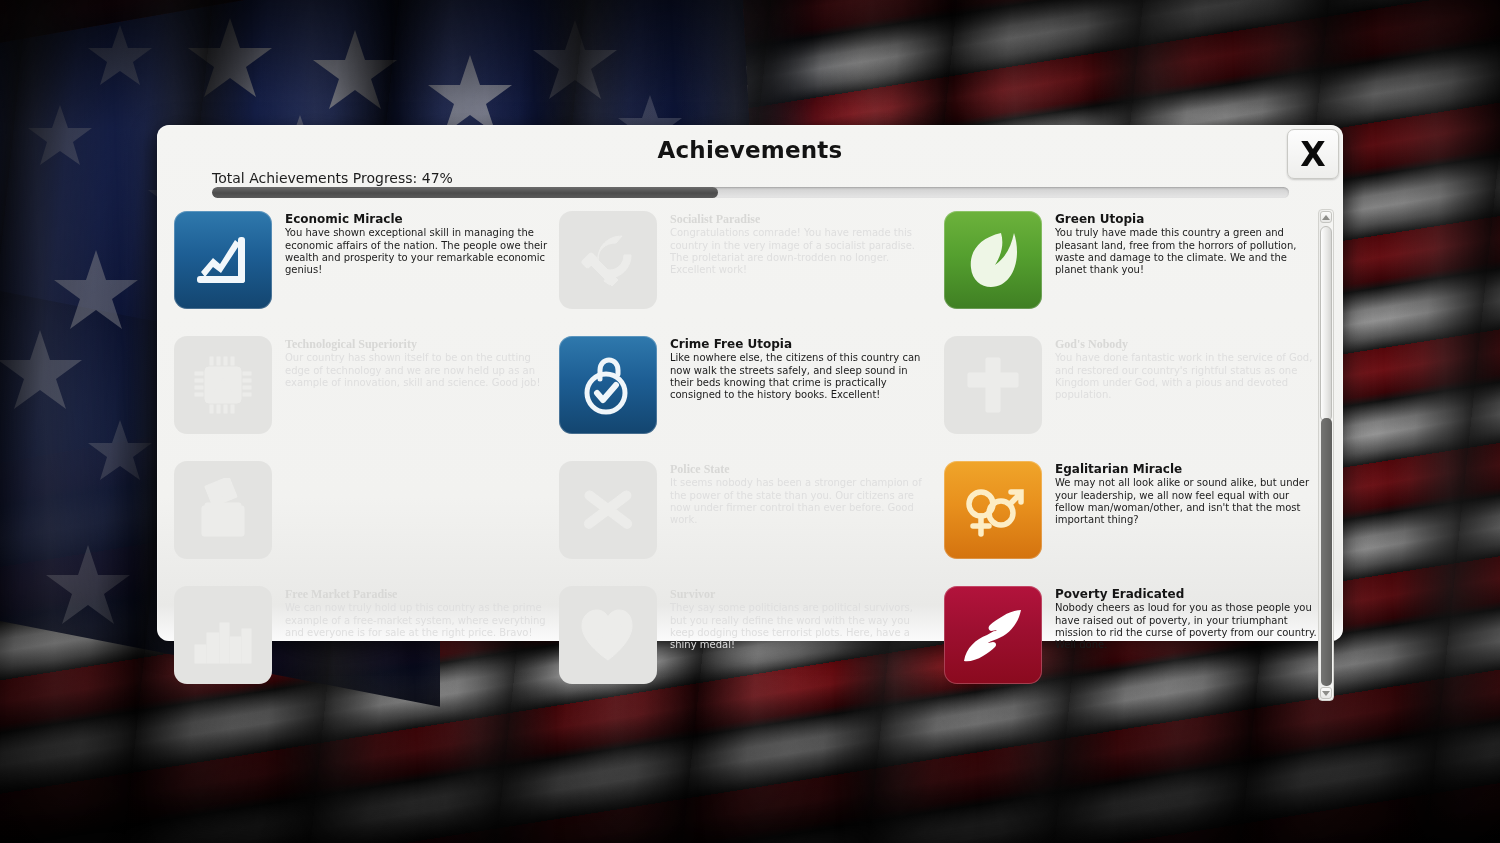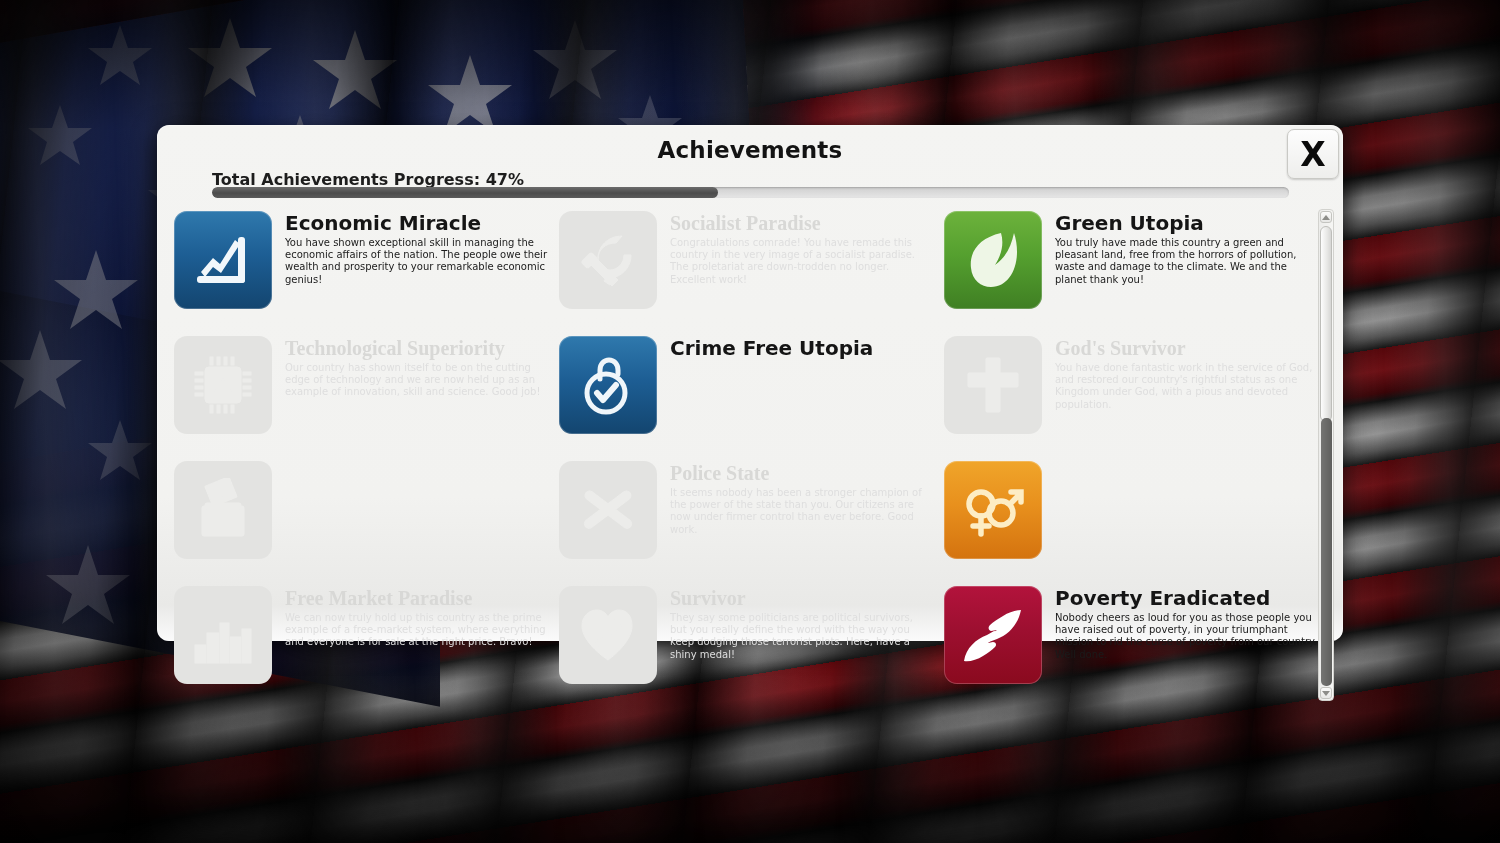--- a/index.html
+++ b/index.html
@@ -102,21 +102,21 @@
     border-radius: 7px;
     display: flex; align-items: center; justify-content: center;
     font-size: 33px; font-weight: bold; color: #0b0b0b;
     line-height: 1;
     cursor: pointer;
     box-shadow: 0 1px 2px rgba(0,0,0,.18);
   }
 
   #progress-label {
     position: absolute; left: 55px; top: 45px;
-    font-size: 16px; color: #1d1d1d; font-weight: 700;
+    font-size: 14px; color: #1d1d1d; font-weight: 400;
   }
   #progress-track {
     position: absolute; left: 55px; top: 62px;
     width: 1077px; height: 11px;
     background: linear-gradient(to bottom, #cfcfcf, #e6e6e6);
     border-radius: 6px;
     box-shadow: inset 0 1px 2px rgba(0,0,0,.22);
     overflow: hidden;
   }
   #progress-fill {
@@ -147,21 +147,21 @@
     flex: 0 0 auto;
     width: 98px; height: 98px;
     border-radius: 13px;
     display: flex; align-items: center; justify-content: center;
     position: relative;
     overflow: hidden;
   }
   .ach-icon svg { width: 64px; height: 64px; display: block; }
   .ach-text { padding-top: 1px; min-width: 0; }
   .ach-title {
-    font-size: 20px; font-weight: bold; color: #151515;
+    font-size: 12px; font-weight: bold; color: #151515;
     line-height: 1.18; margin-bottom: 1px;
   }
   .ach-desc {
     font-size: 10px; color: #1b1b1b;
     line-height: 1.235;
   }
 
   
   .ach.locked .ach-icon { background: #e3e3e1 !important; box-shadow: none; }
   .ach.locked .ach-icon svg { opacity: .55; }
@@ -338,33 +338,34 @@
             <svg viewBox="0 0 64 64">
               <g fill="none" stroke="#f0f6fa" stroke-width="5">
                 <path d="M24 26V17c0-6 4-10 9-10s9 4 9 10v4" stroke-linecap="round"></path>
               </g>
               <circle cx="30" cy="40" r="19" fill="none" stroke="#f0f6fa" stroke-width="5"></circle>
               <polyline points="21,40 27,47 40,32" fill="none" stroke="#f0f6fa" stroke-width="6" stroke-linecap="round" stroke-linejoin="round"></polyline>
             </svg>
           </div>
           <div class="ach-text">
             <div class="ach-title">Crime Free Utopia</div>
+            <div class="ach-desc">Like nowhere else, the citizens of this country can now walk the streets safely, and sleep sound in their beds knowing that crime is practically consigned to the history books. Excellent!</div>
           </div>
         </div>
         <div class="ach locked">
           <div class="ach-icon ">
             <svg viewBox="0 0 64 64">
               <g fill="#ffffff">
                 <rect x="25" y="5" width="14" height="54" rx="1"></rect>
                 <rect x="7" y="20" width="50" height="14" rx="1"></rect>
               </g>
             </svg>
           </div>
           <div class="ach-text">
-            <div class="ach-title">God's Survivor</div>
+            <div class="ach-title">God's Nobody</div>
             <div class="ach-desc">You have done fantastic work in the service of God, and restored our country's rightful status as one Kingdom under God, with a pious and devoted population.</div>
           </div>
         </div>
         <div class="ach locked">
           <div class="ach-icon ">
             <svg viewBox="0 0 64 64">
               <g fill="#ffffff">
                 <rect x="11" y="28" width="42" height="30" rx="2"></rect>
                 <rect x="27" y="36" width="10" height="12" rx="1" fill="#e3e3e1"></rect>
                 <g transform="rotate(-22 32 16)">
@@ -393,20 +394,24 @@
         <div class="ach">
           <div class="ach-icon bg-orange">
             <svg viewBox="0 0 64 64">
               <g fill="none" stroke="#fdedc4" stroke-width="5.5">
                 <circle cx="20" cy="26" r="12"></circle>
                 <path d="M20 38v18M12 48h16" stroke-linecap="round"></path>
                 <circle cx="40" cy="35" r="12"></circle>
                 <path d="M49 26l10-10M50 14h10v10" stroke-linecap="round"></path>
               </g>
             </svg>
+          </div>
+          <div class="ach-text">
+            <div class="ach-title">Egalitarian Miracle</div>
+            <div class="ach-desc">We may not all look alike or sound alike, but under your leadership, we all now feel equal with our fellow man/woman/other, and isn't that the most important thing?</div>
           </div>
         </div>
         <div class="ach locked">
           <div class="ach-icon ">
             <svg viewBox="0 0 64 64">
               <g fill="#ffffff">
                 <rect x="4" y="42" width="11" height="18"></rect>
                 <rect x="16" y="30" width="12" height="30"></rect>
                 <rect x="29" y="20" width="9" height="40"></rect>
                 <rect x="39" y="34" width="11" height="26"></rect>

